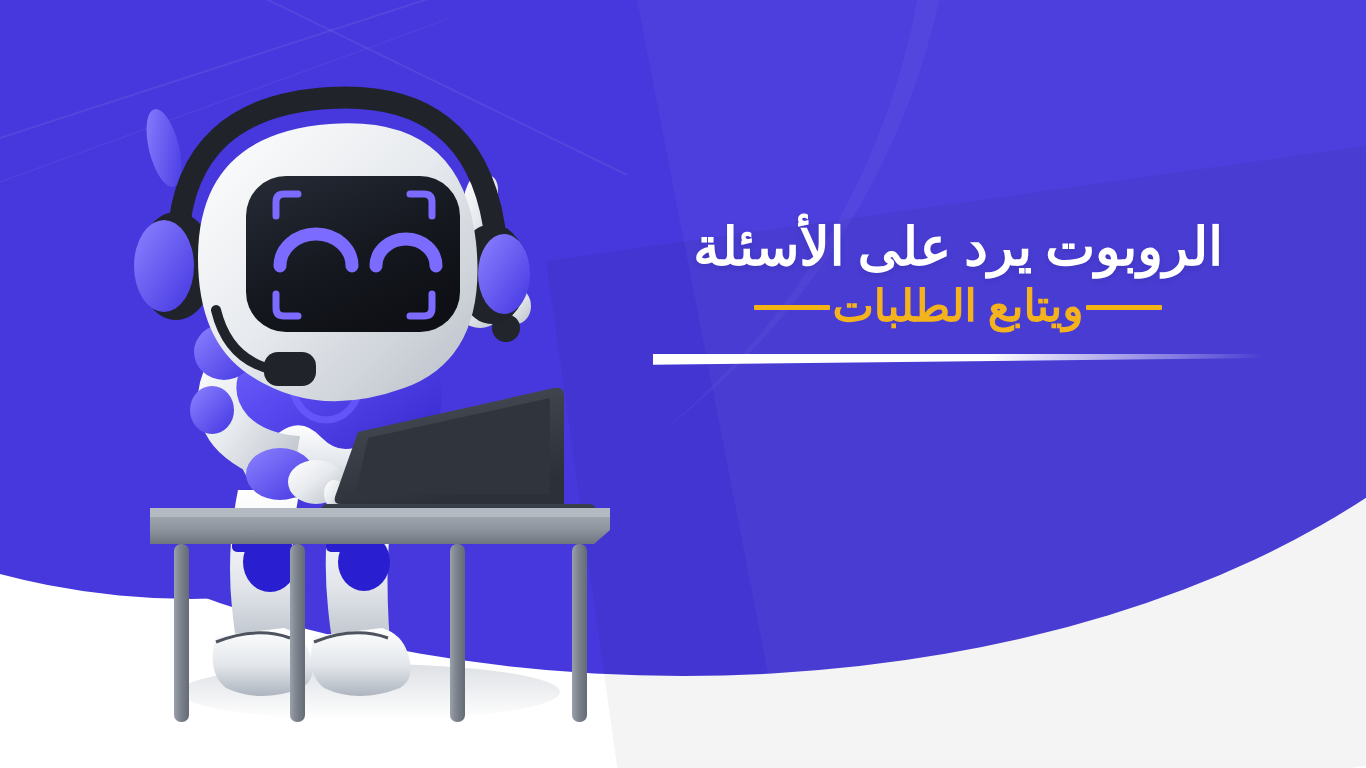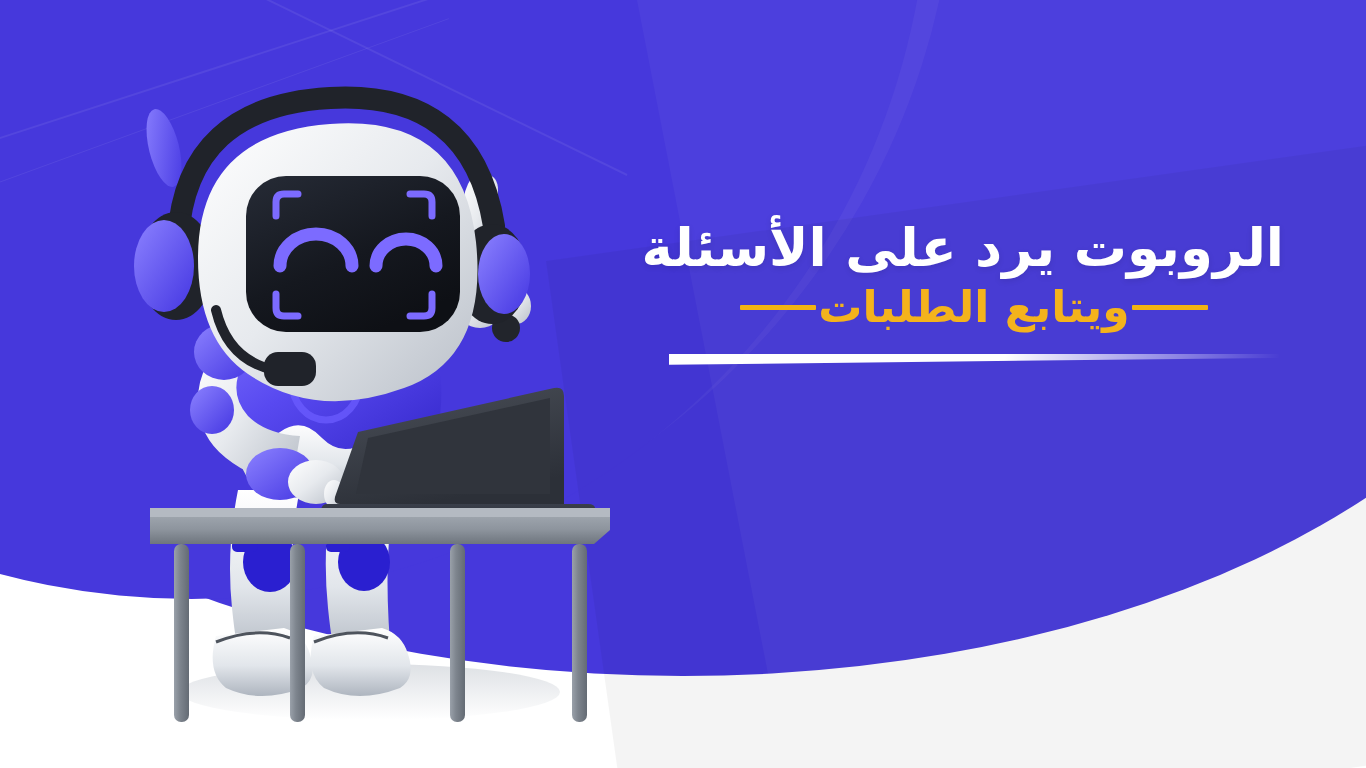--- a/index.html
+++ b/index.html
@@ -64,25 +64,26 @@
     left:40%; top:34%;
     width:80%; height:80%;
     background:rgba(0,0,0,.045);
     transform:rotate(-8deg);
     transform-origin:0 0;
   }
 
   
   .copy{
     position:absolute;
-    right:82px;
+    right:98px;
     top:218px;
     width:620px;
     text-align:center;
     direction:rtl;
+    font-family:Liberation Serif, serif;
   }
   .headline{
     color:#ffffff;
     font-size:53px;
     font-weight:bold;
     line-height:1.12;
     letter-spacing:0px;
     white-space:nowrap;
     text-shadow:0 2px 6px rgba(0,0,0,.10);
   }

